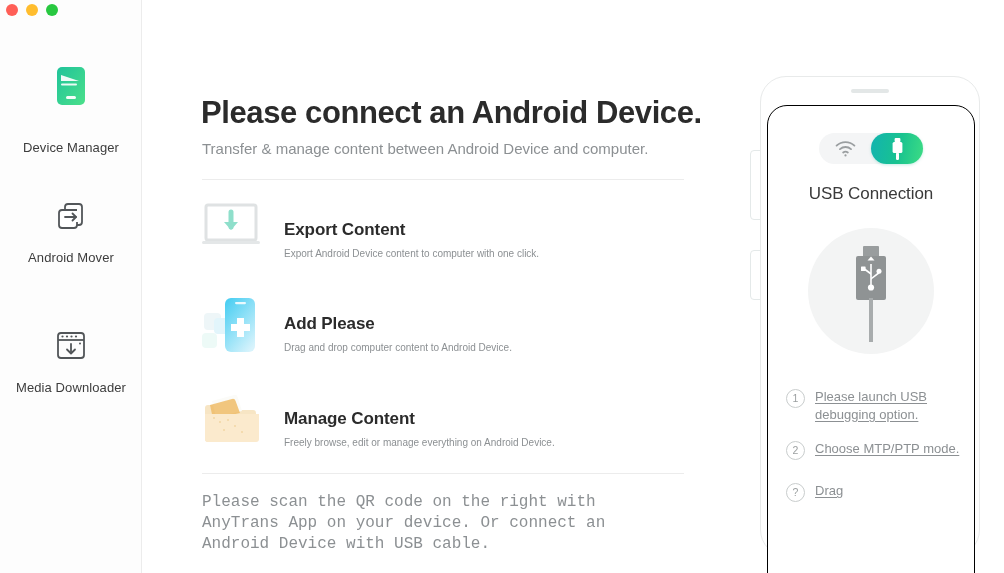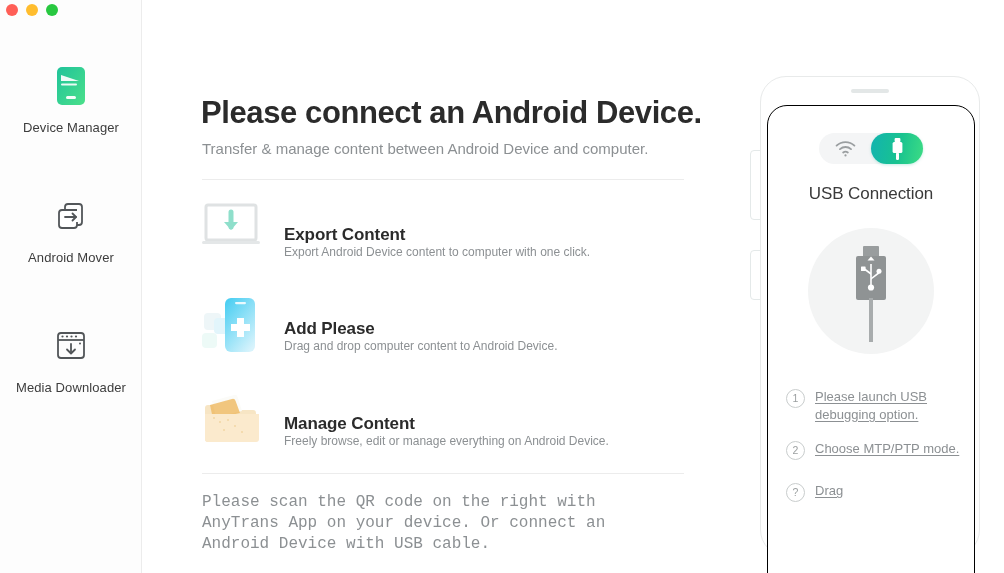--- a/index.html
+++ b/index.html
@@ -36,21 +36,21 @@
   .tl-green { background: #28c840; }
 
   .nav-item {
     position: absolute;
     left: 0; width: 142px;
     display: flex;
     flex-direction: column;
     align-items: center;
     cursor: pointer;
   }
-  .nav-item.it0 { top: 63px; }
+  .nav-item.it0 { top: 63px; gap: 20px; }
   .nav-item.it1 { top: 193px; }
   .nav-item.it2 { top: 323px; }
   .nav-icon {
     width: 46px; height: 46px;
     display: flex; align-items: center; justify-content: center;
   }
   .nav-label {
     margin-top: 11px;
     font-size: 13px;
     color: #3d3d3d;
@@ -109,21 +109,22 @@
     margin-right: 20px;
   }
   .feat-text { padding-top: 3px; }
   .feat-title {
     font-size: 17px;
     font-weight: bold;
     color: #2b2b2b;
     letter-spacing: -0.1px;
   }
   .feat-desc {
-    font-size: 12px;
+    margin-top: 8px;
+    font-size: 10px;
     color: #8c9093;
   }
 
   .bottom-note {
     position: absolute;
     left: 60px; top: 492px;
     width: 480px;
     font-size: 16px;
     line-height: 21px;
     color: #8c9093;

